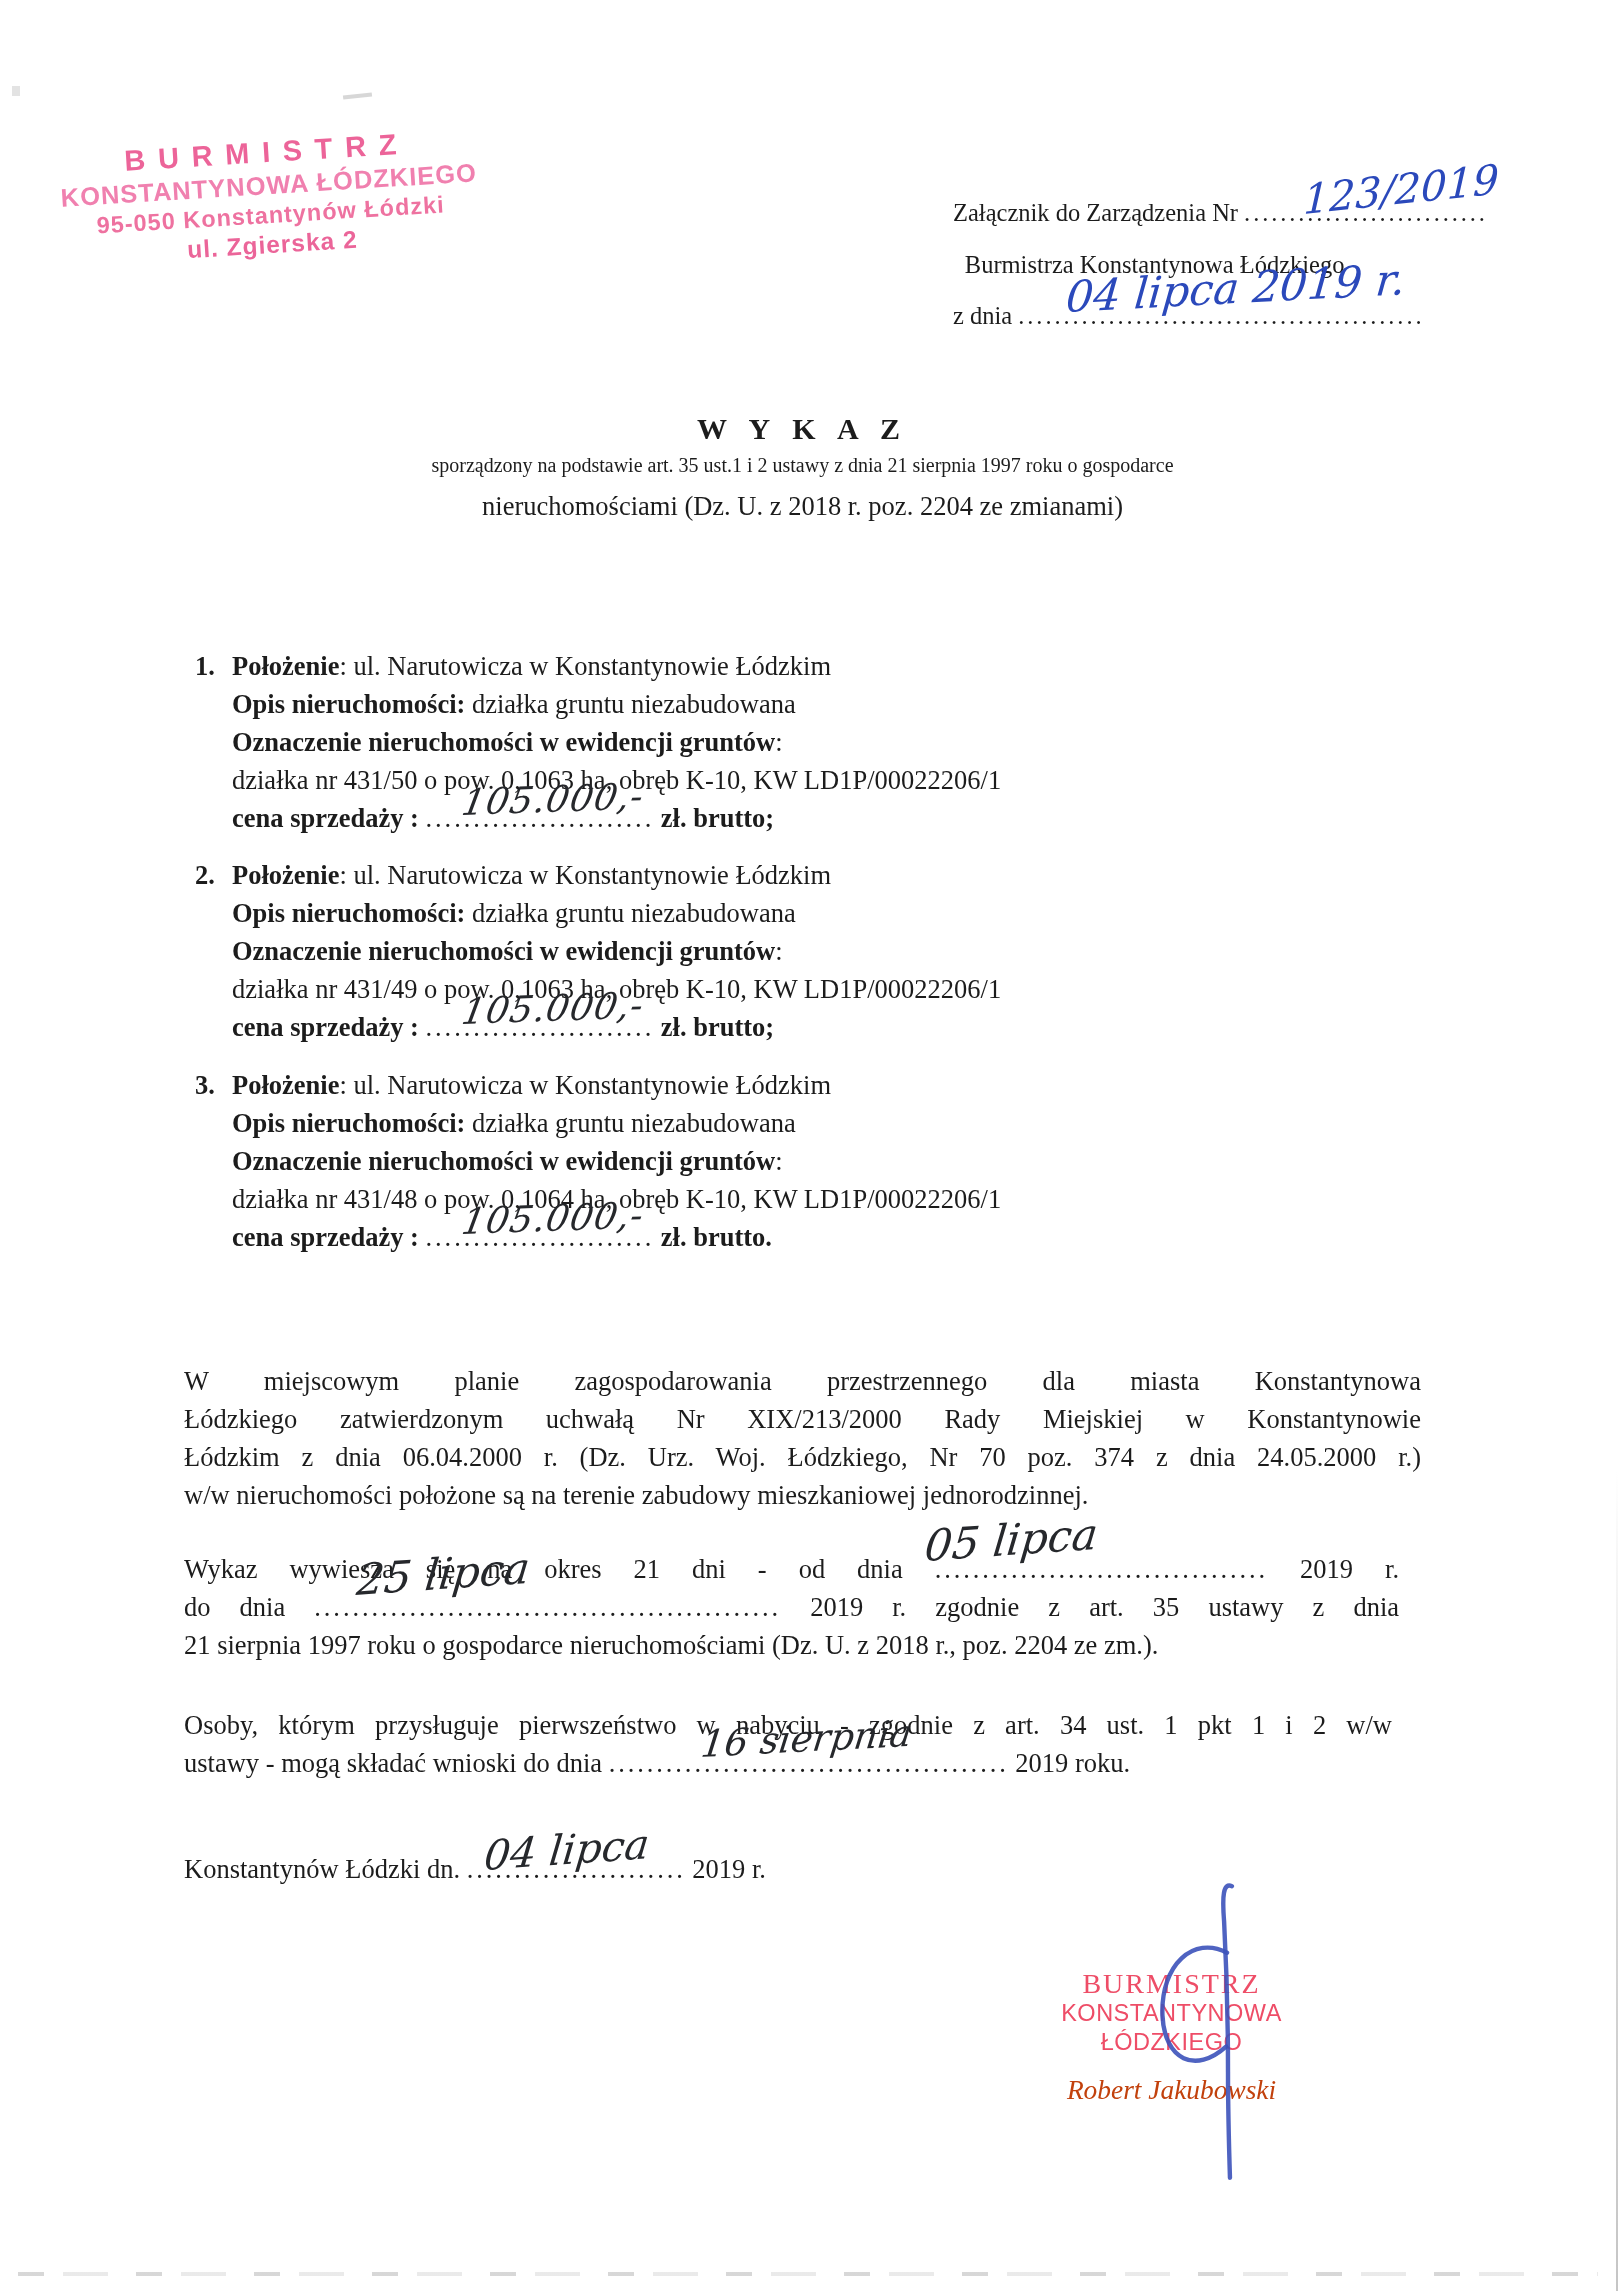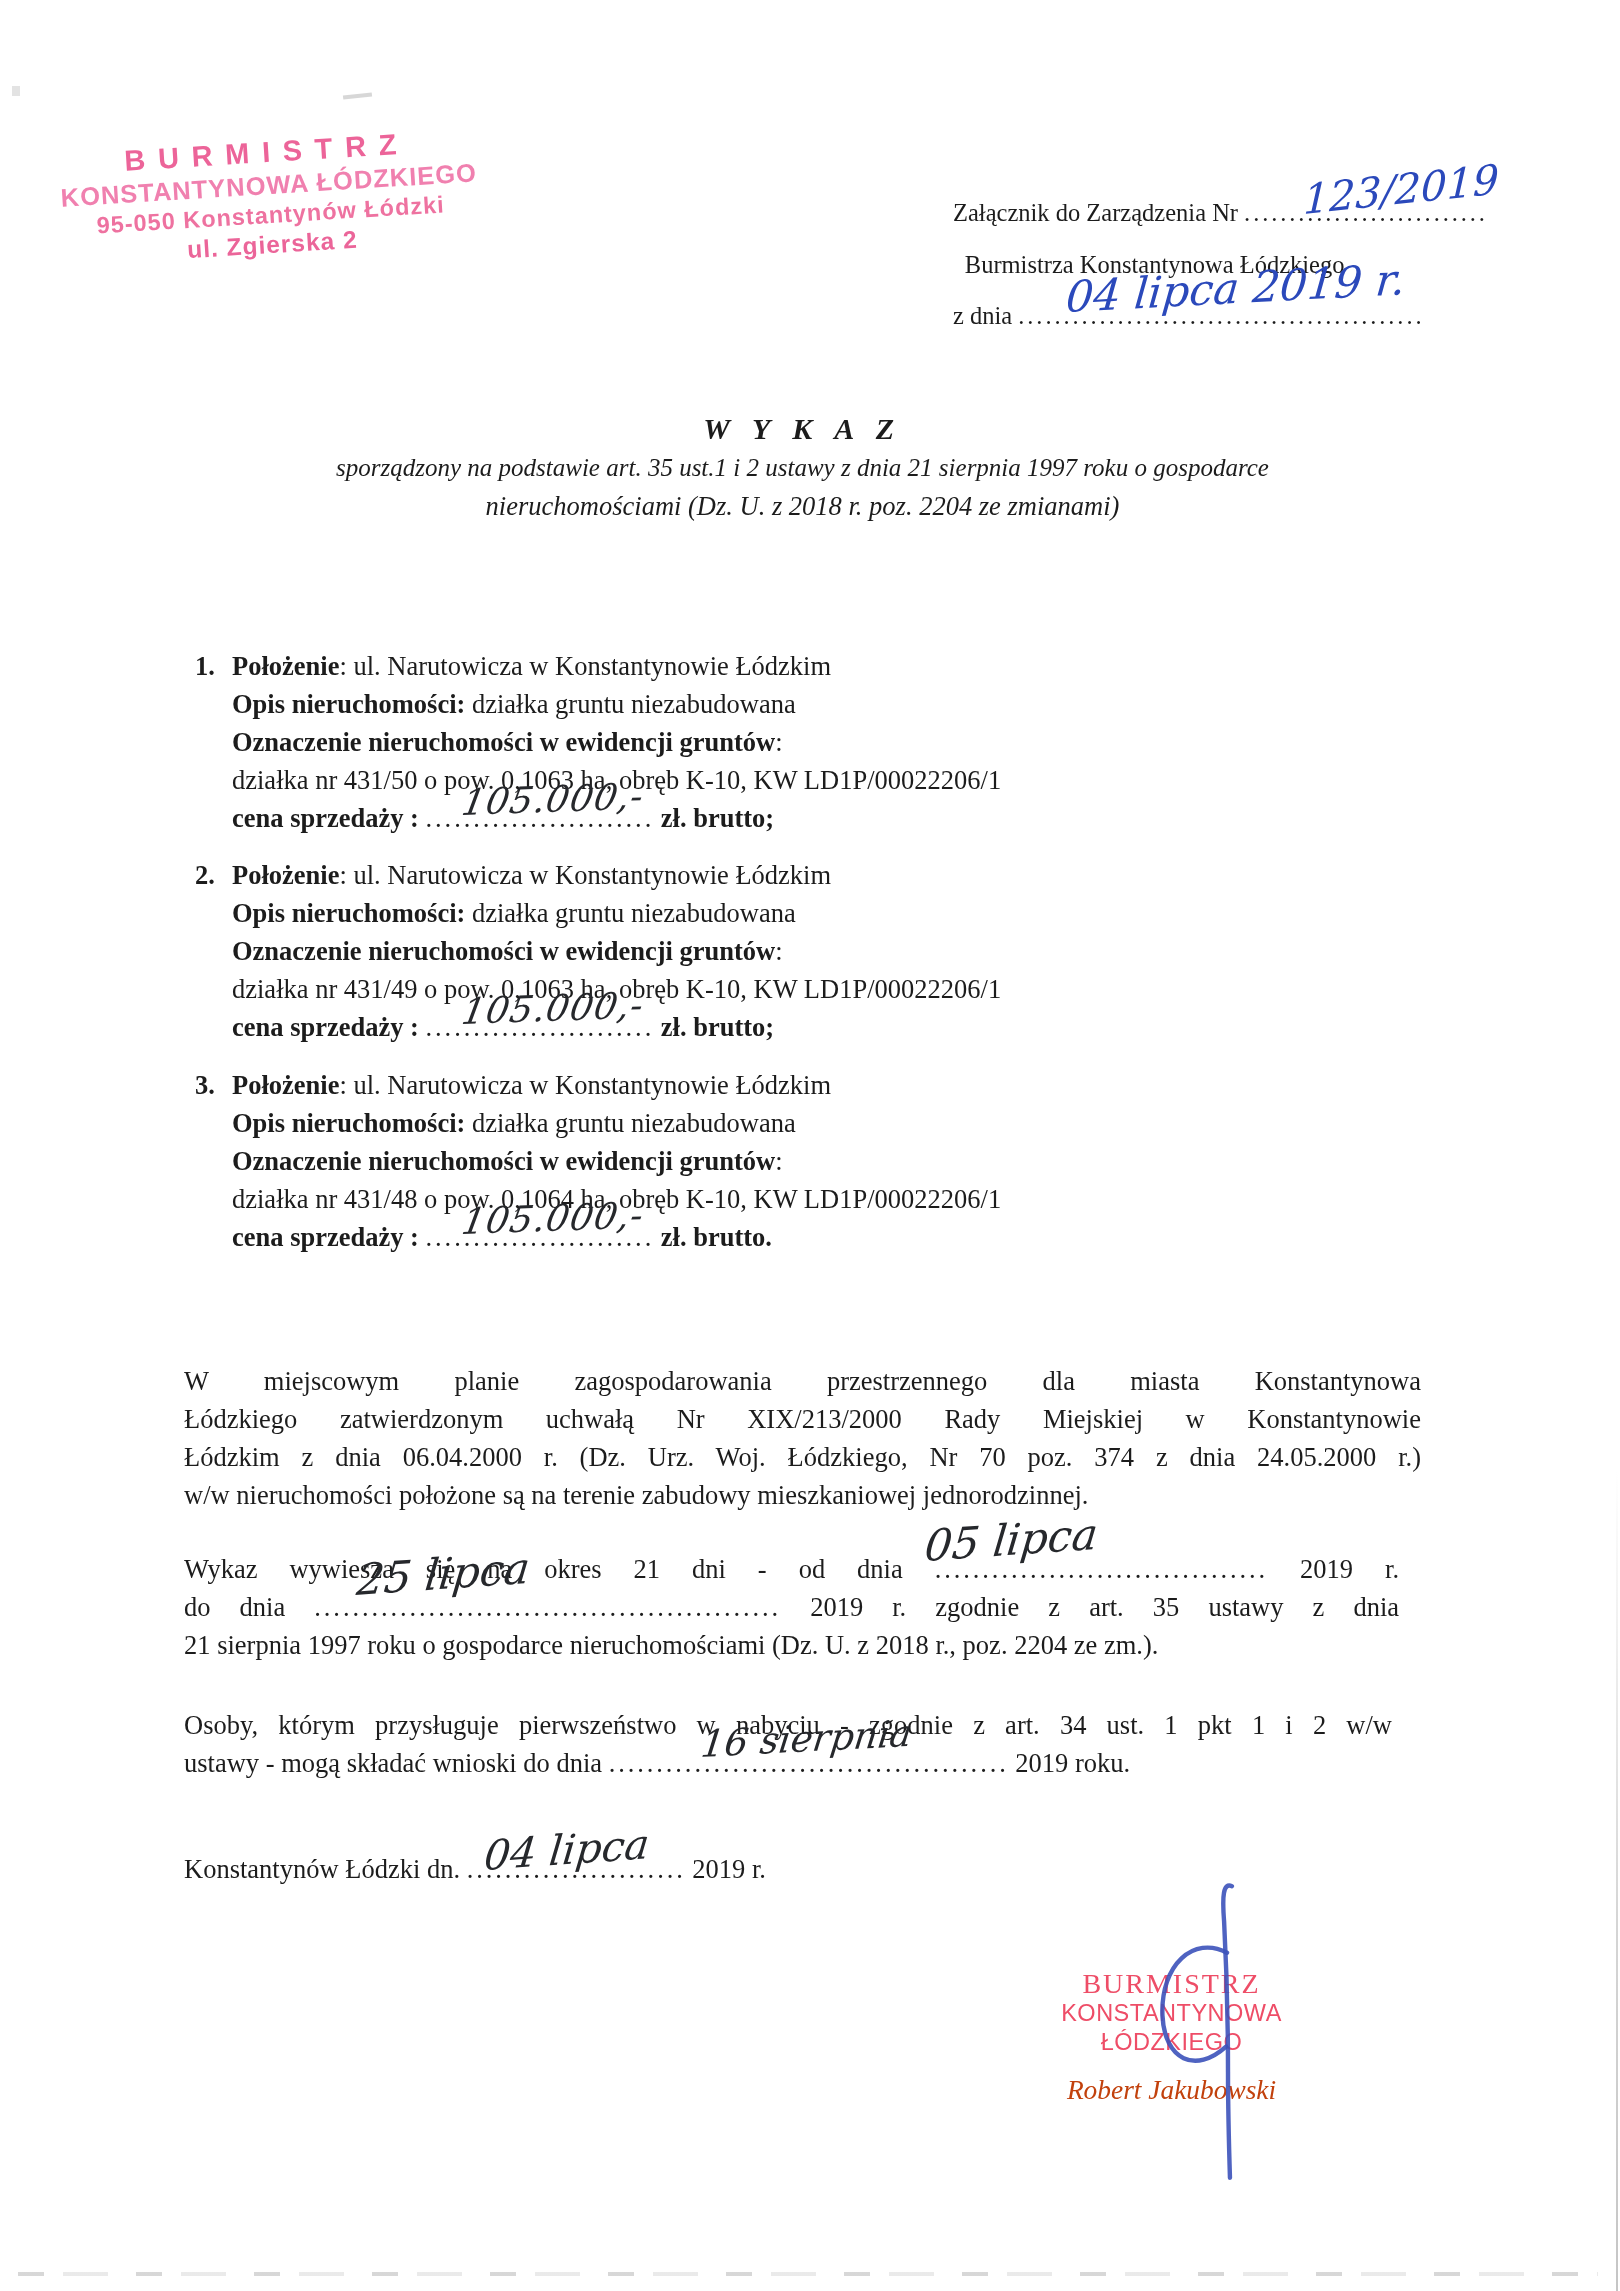--- a/index.html
+++ b/index.html
@@ -39,23 +39,23 @@
 
   .hw {
     font-family:"DejaVu Serif", serif; font-style:italic; white-space:nowrap;
     color:#26282c; transform-origin:left bottom;
   }
   .hw-blue { color:#2b49bb; }
   .hw-att-no  { position:absolute; left:59px;  top:-11.8px; font-size:41px; transform:rotate(-6deg) skewX(-8deg); }
   .hw-att-date{ position:absolute; left:47px;  top:-17.6px; font-size:43px; transform:rotate(-3deg) skewX(-8deg); }
 
   
-  .title-wrap { left:184px; width:1237px; text-align:center;font-style:italic; }
+  .title-wrap { left:184px; width:1237px; text-align:center; }
   .t-main { top:412px; font-size:30px; font-weight:bold; letter-spacing:7.8px; }
-  .t-sub1 { top:454px; font-size:25px; }
+  .t-sub1 { top:454px; font-size:20px; }
   .t-sub2 { top:491px; font-size:26.5px; }
   .t-sect { top:570px; font-size:26.5px; font-weight:bold; }
 
   
   .item { left:232px; width:1166px; font-size:26.5px; line-height:38px; }
   .item .num { position:absolute; left:-37px; font-weight:bold; }
   .item-1 { top:647px; } .item-2 { top:856px; } .item-3 { top:1066px; }
   .price-dots { letter-spacing:2.9px; }
   .hw-price { position:absolute; left:33px; top:-14.7px; font-size:36px; letter-spacing:1px; transform:rotate(-2deg) skewX(-12deg); }
 

